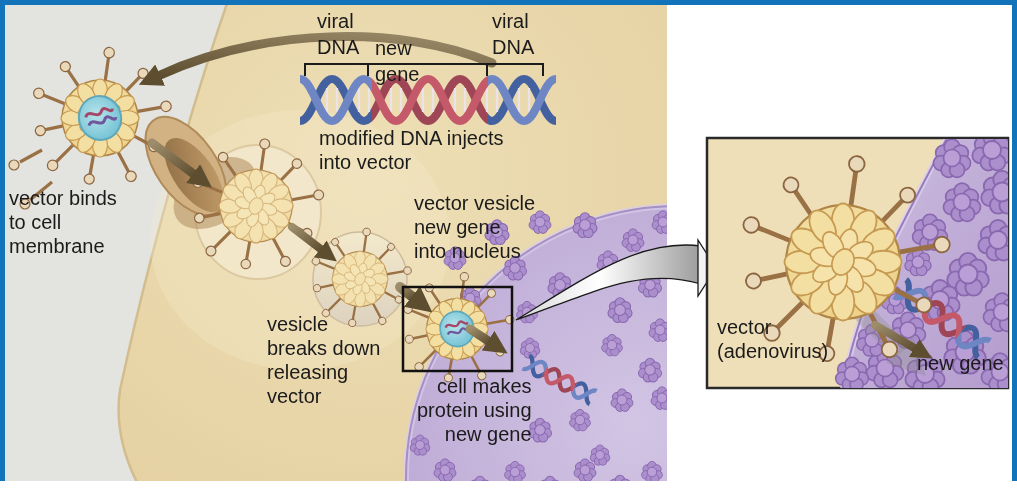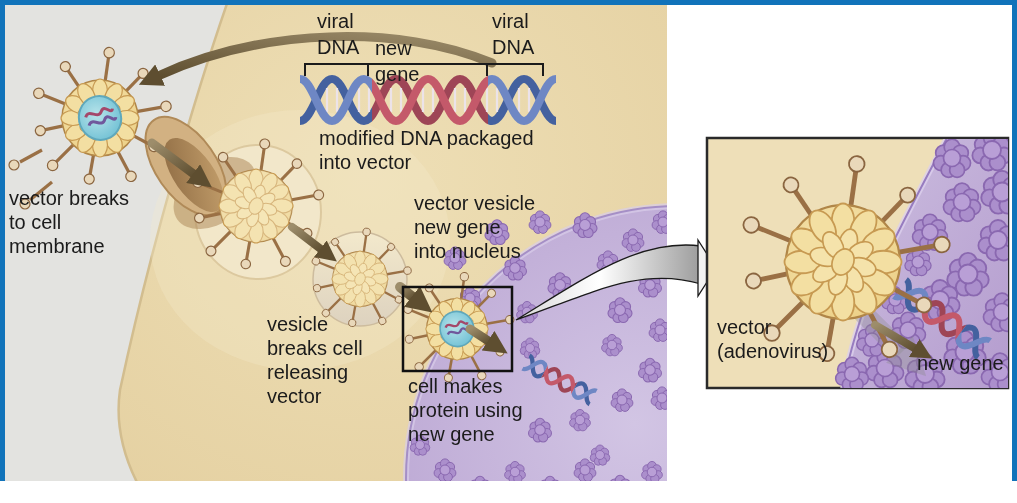--- a/index.html
+++ b/index.html
@@ -376,32 +376,32 @@
 
   <rect x="0" y="0" width="1017" height="503" fill="none" stroke="#1173ba" stroke-width="10"></rect>
 </svg>
 
 <div class="lbl lbl-top" style="left:317px;top:8px;">viral
 DNA</div>
 <div class="lbl lbl-top" style="left:375px;top:8px;margin-top:27px;">new
 gene</div>
 <div class="lbl lbl-top" style="left:492px;top:8px;">viral
 DNA</div>
-<div class="lbl" style="left:319px;top:126px;">modified DNA packaged
+<div class="lbl" style="left:319px;top:126px;">modified DNA injects
 into vector</div>
-<div class="lbl" style="left:9px;top:186px;">vector breaks
+<div class="lbl" style="left:9px;top:186px;">vector binds
 to cell
 membrane</div>
 <div class="lbl" style="left:267px;top:312px;">vesicle
-breaks cell
+breaks down
 releasing
 vector</div>
 <div class="lbl" style="left:414px;top:191px;">vector vesicle
 new gene
 into nucleus</div>
-<div class="lbl" style="left:408px;top:374px;">cell makes
+<div class="lbl" style="left:417px;top:374px;text-align:right;">cell makes
 protein using
 new gene</div>
 <div class="lbl" style="left:717px;top:315px;">vector
 (adenovirus)</div>
 <div class="lbl" style="left:917px;top:351px;">new gene</div>
 
 </div>
 
 </body></html>

